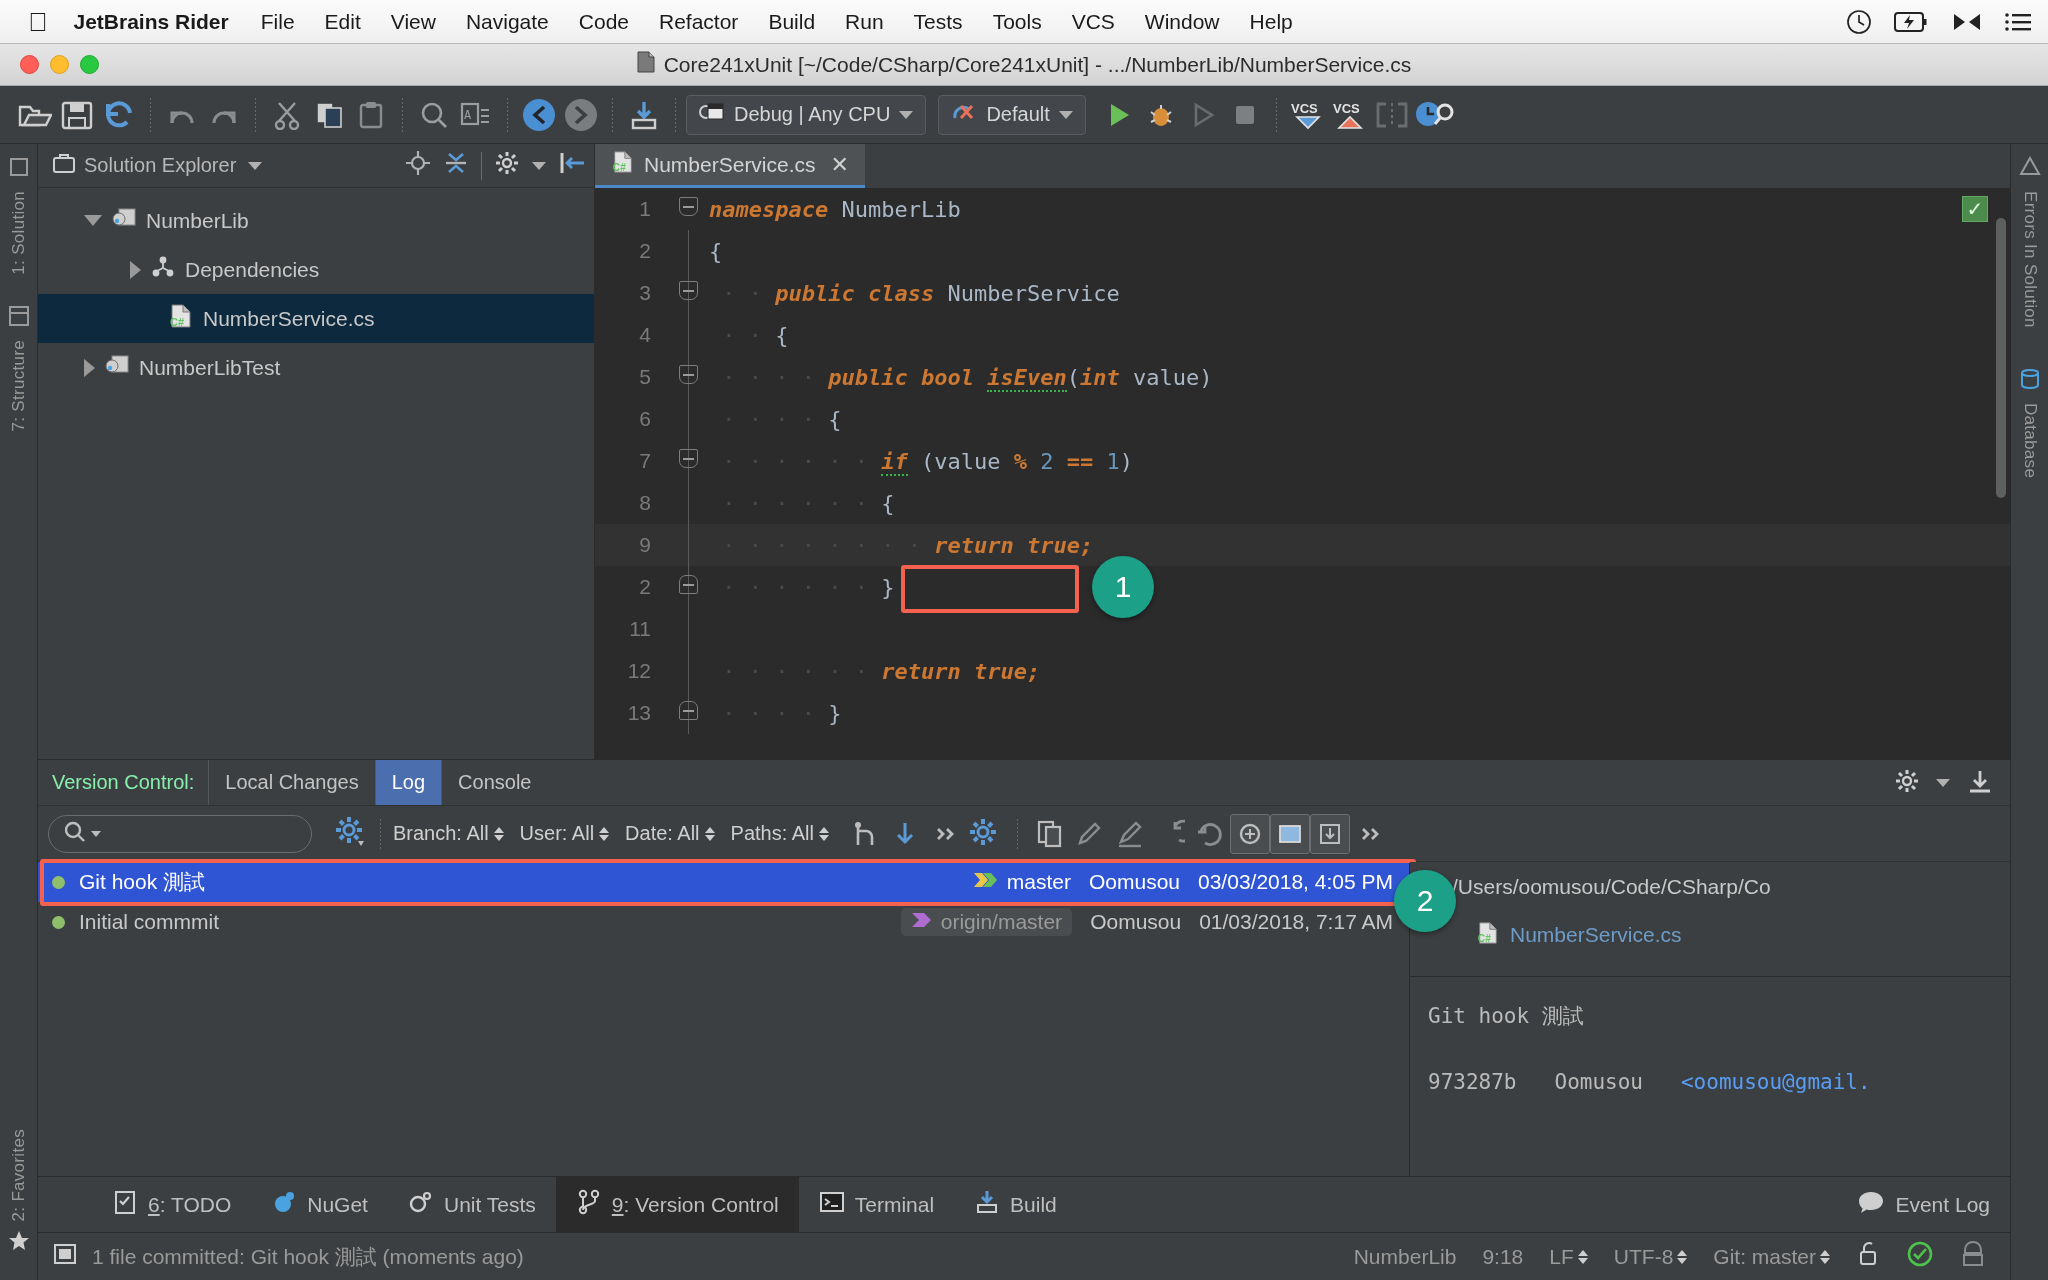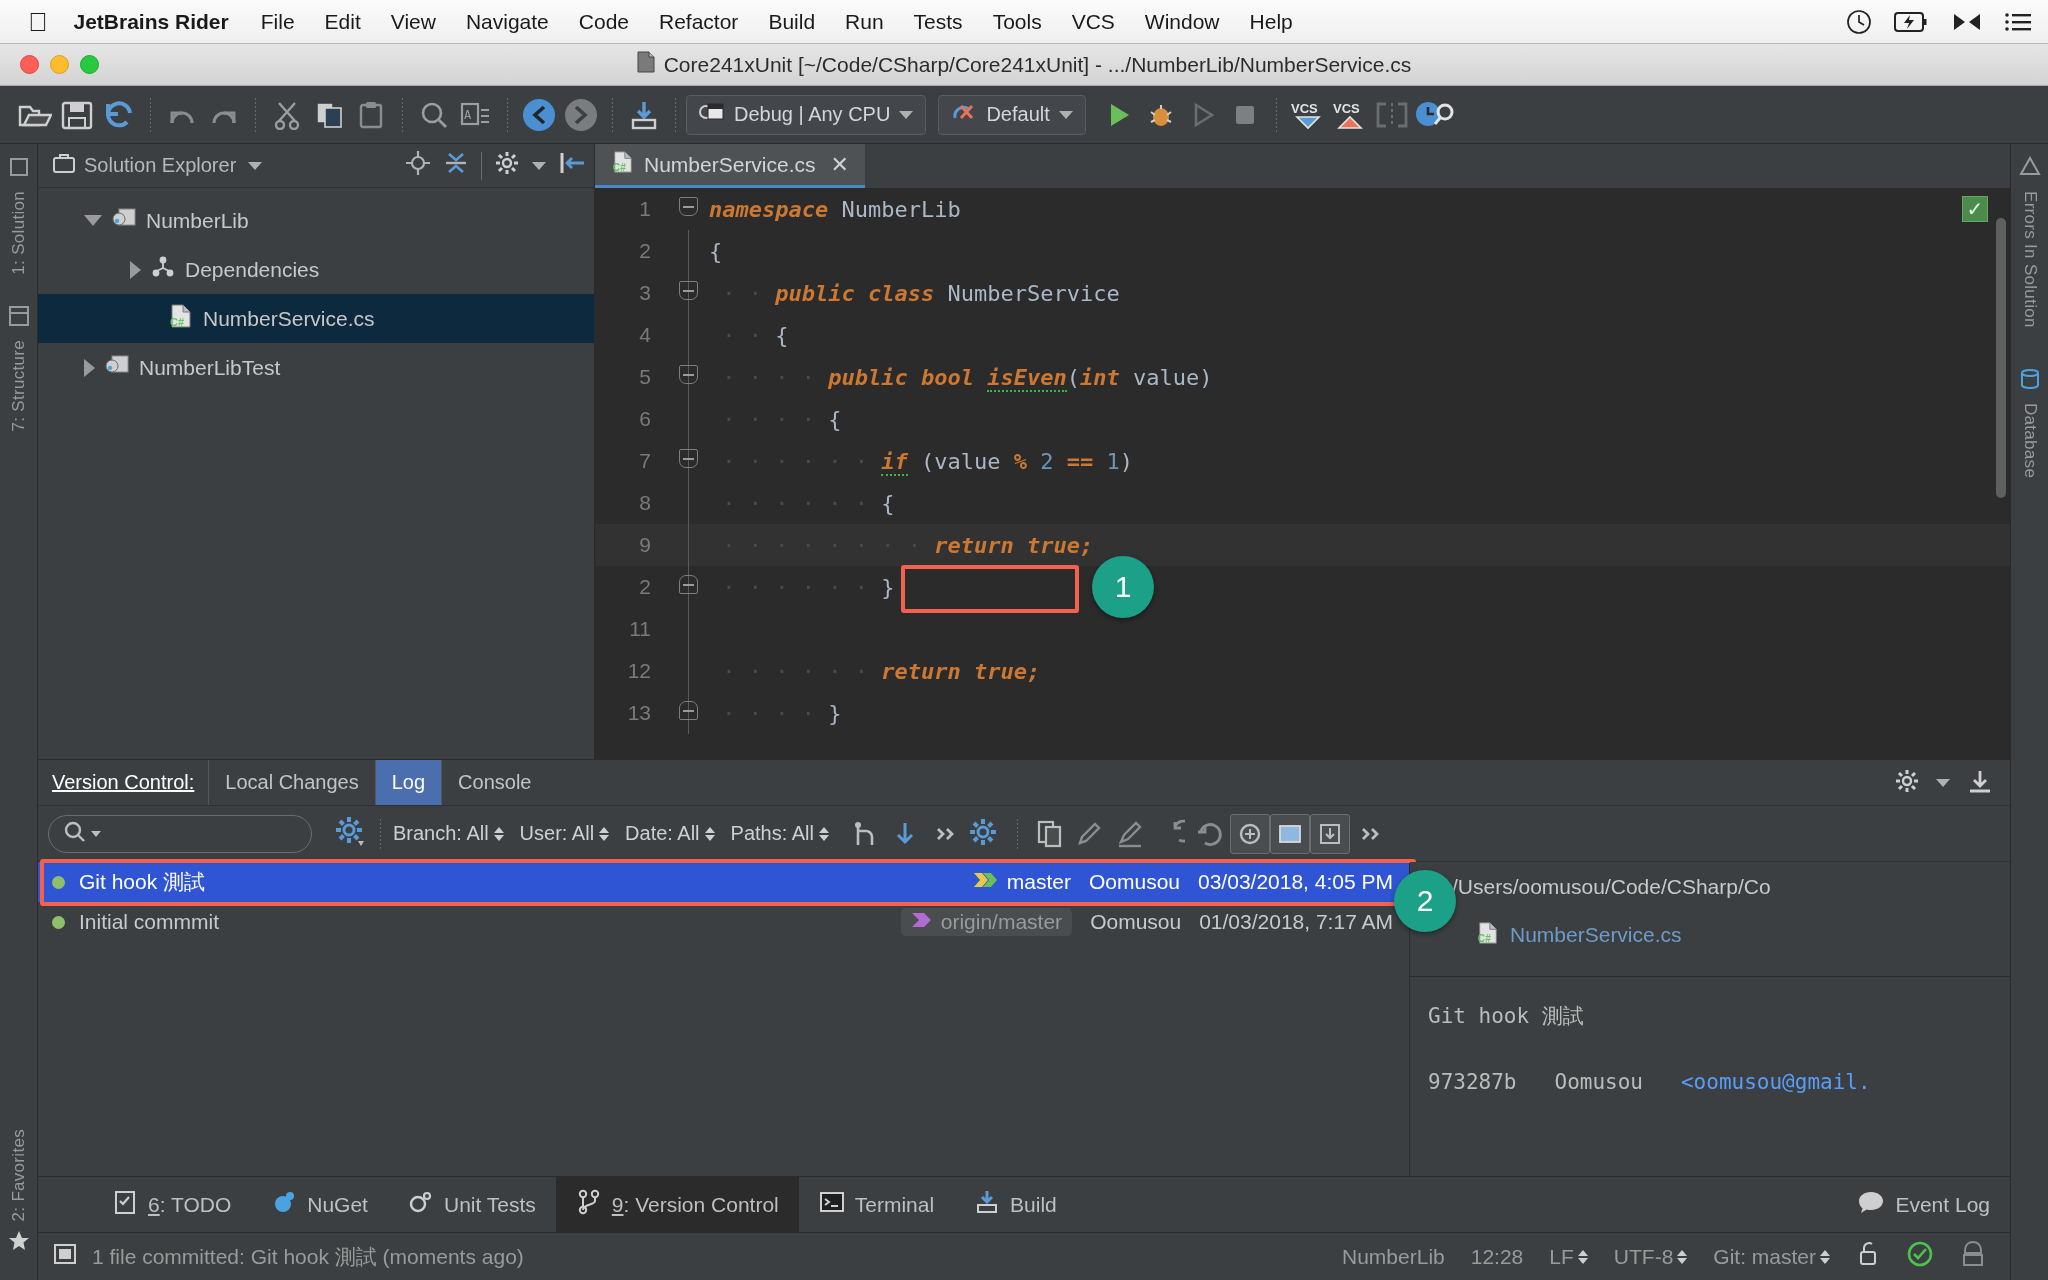--- a/index.html
+++ b/index.html
@@ -136,21 +136,21 @@
     background: #5e6060; border-radius: 5px; }
   .check-ok { position: absolute; right: 22px; top: 8px; width: 26px; height: 26px;
     background: #4c8b4c; border: 1px solid #63a863; display:flex; align-items:center;
     justify-content:center; color: #dfffdf; font-size: 20px; }
 
   
   .vcs-panel { flex: 1; display: flex; flex-direction: column; background: #3c3f41; min-height: 0;
                border-top: 1px solid #2b2b2b; }
   .vcs-tabs { height: 46px; display: flex; align-items: stretch; background: #3c3f41;
               border-bottom: 1px solid #2f3133; position: relative; }
-  .vcs-label { display: flex; align-items: center; padding: 0 14px; color: #ffffff; font-size: 20px; text-decoration: underline; }
+  .vcs-label { display: flex; align-items: center; padding: 0 14px; color: #86efac; font-size: 20px; }
   .vtab { display: flex; align-items: center; padding: 0 16px; color: #c3c3c3; font-size: 20px;
           border-left: 1px solid #55585a; }
   .vtab.active { background: #4b6eaf; color: #fff; }
   .vcs-tabs-right { margin-left: auto; display: flex; align-items: center; gap: 16px; padding-right: 16px; }
 
   .log-toolbar { height: 56px; display: flex; align-items: center; gap: 0; padding: 0 10px;
                  border-bottom: 1px solid #2f3133; }
   .searchbox { width: 264px; height: 38px; border: 1px solid #6a6d6f; border-radius: 19px;
                background: #3c3f41; display: flex; align-items: center; gap: 4px; padding: 0 14px; }
   .filter { color: #cfcfcf; font-size: 20px; display: flex; align-items: center; gap: 5px; margin-right: 16px; }
@@ -991,21 +991,21 @@
         <span>
           <svg width="26" height="26" viewBox="0 0 26 26">
               <rect x="3" y="4" width="20" height="18" fill="none" stroke="#cfcfcf" stroke-width="2"></rect>
               <rect x="7" y="8" width="12" height="10" fill="#cfcfcf"></rect>
             </svg>
         </span>
         <span>1 file committed: Git hook 測試 (moments ago)</span>
       </span>
       <span class="sb-right">
         <span class="sb-item">NumberLib</span>
-        <span class="sb-item">12:28</span>
+        <span class="sb-item">9:18</span>
         <span class="sb-item">
           <span>LF</span>
           <span class="updown">
               <i></i>
               <i></i>
             </span>
         </span>
         <span class="sb-item">
           <span>UTF‑8</span>
           <span class="updown">

